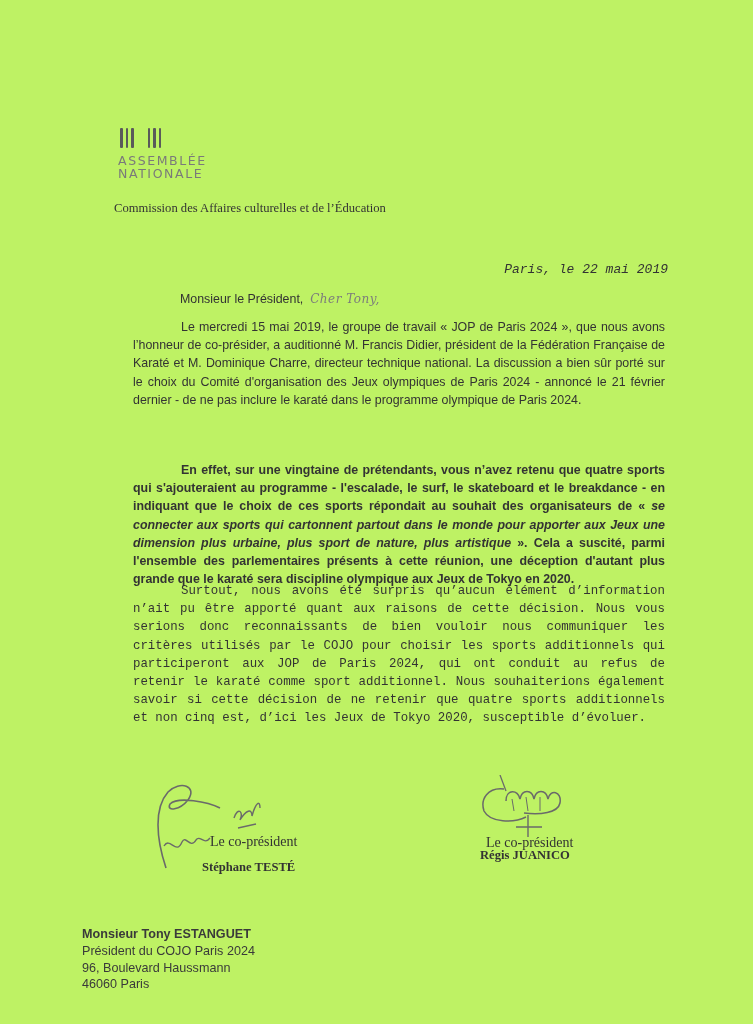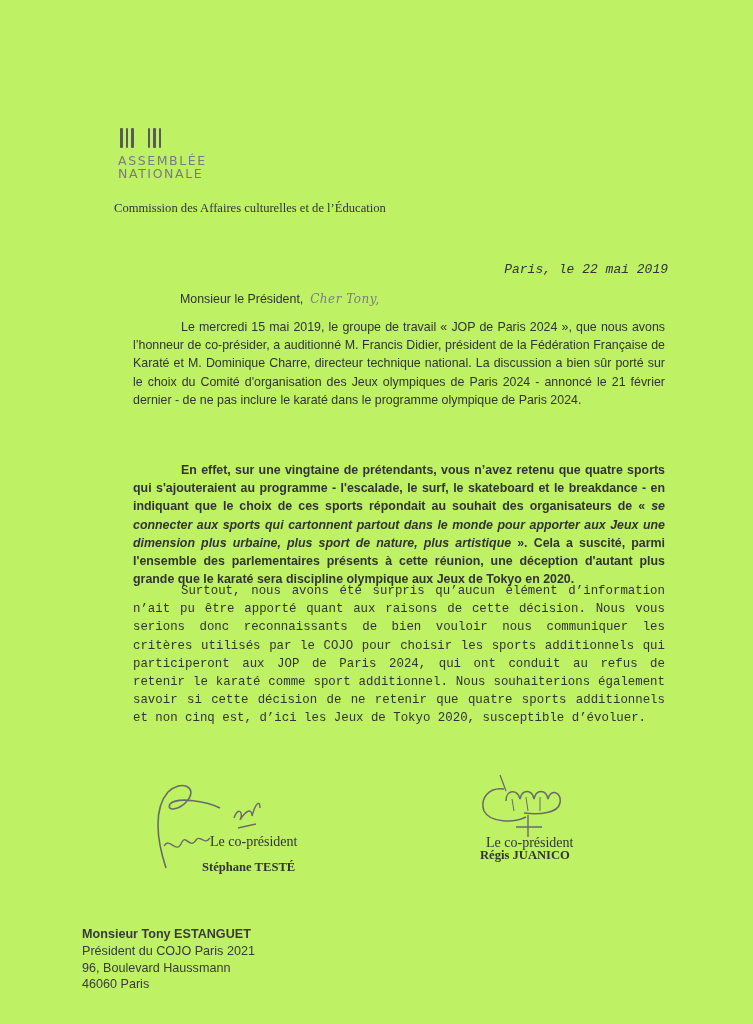--- a/index.html
+++ b/index.html
@@ -134,18 +134,18 @@
       <path d="M36 26 C 36 14, 48 14, 50 24 C 52 14, 62 14, 64 24 C 66 14, 76 14, 78 24 C 80 14, 92 16, 90 28 C 88 38, 70 40, 54 38" fill="none" stroke="#6a6a6a" stroke-width="1.5"></path>
       <path d="M42 24 L 44 36 M56 22 L 58 36 M70 22 L 70 36" stroke="#6a6a6a" stroke-width="1"></path>
       <path d="M58 40 L 58 62 M46 52 L 72 52" stroke="#6a6a6a" stroke-width="1.4"></path>
     </svg>
     <div class="sig-role" style="left:16px; top:60px;">Le co-président</div>
     <div class="sig-name" style="left:10px; top:73px;">Régis JUANICO</div>
   </div>
 
   <div class="address">
     <div class="name">Monsieur Tony ESTANGUET</div>
-    <div>Président du COJO Paris 2021</div>
+    <div>Président du COJO Paris 2024</div>
     <div>96, Boulevard Haussmann</div>
     <div>46060 Paris</div>
   </div>
 
 </div>
 
 </body></html>

